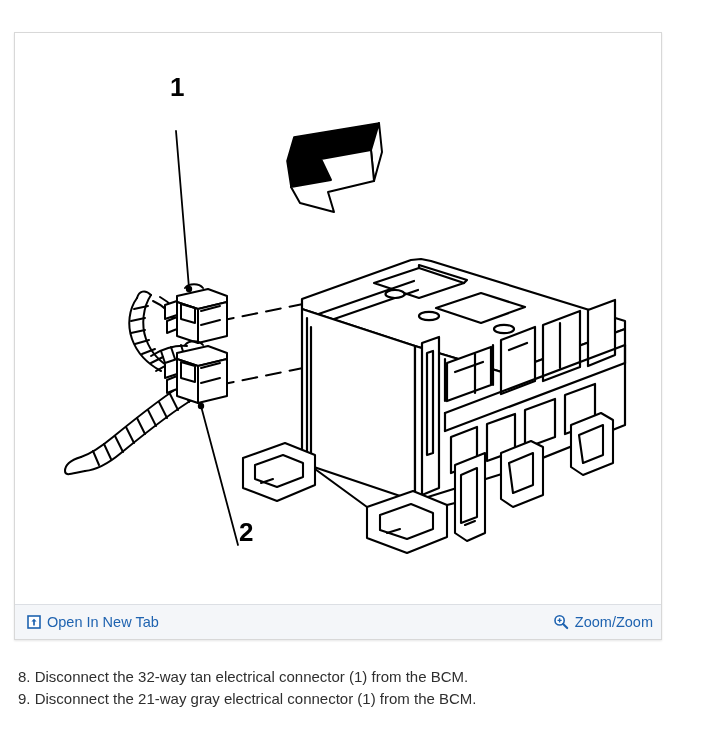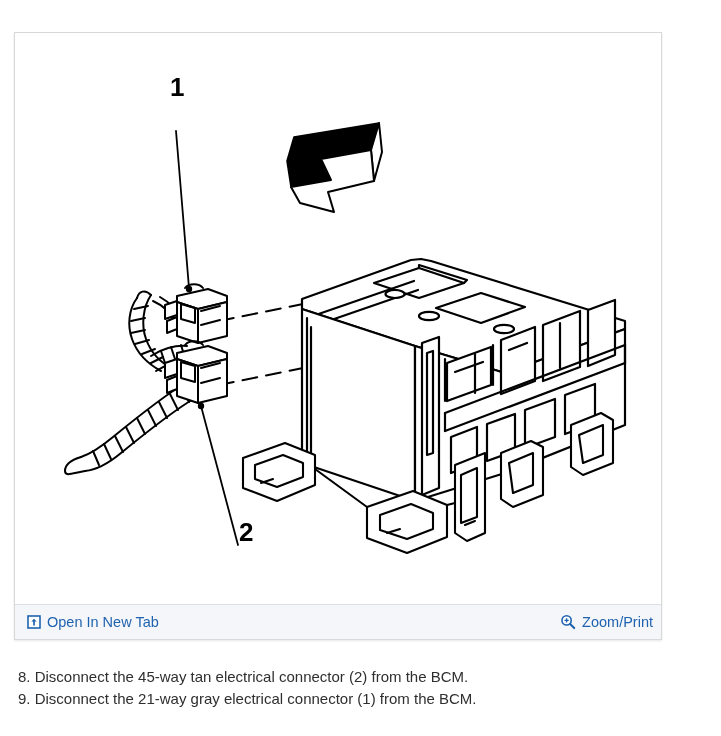--- a/index.html
+++ b/index.html
@@ -296,22 +296,22 @@
     </a>
 
     <a class="toolbar-action" href="#">
       <span class="toolbar-icon">
         <svg width="16" height="16" viewBox="0 0 16 16" xmlns="http://www.w3.org/2000/svg">
           <circle cx="6.6" cy="6.4" r="4.6" fill="#ffffff" stroke="#1f63b0" stroke-width="1.6"></circle>
           <path d="M 6.6 4.3 L 6.6 8.5 M 4.5 6.4 L 8.7 6.4" stroke="#1f63b0" stroke-width="1.4"></path>
           <path d="M 10.1 9.9 L 14.2 14.1" stroke="#1f63b0" stroke-width="2.1" stroke-linecap="round"></path>
         </svg>
       </span>
-      <span class="toolbar-label">Zoom/Print</span>
+      <span class="toolbar-label">Zoom/Zoom</span>
     </a>
 
   </div>
 </div>
 
 <div id="instructions">
-  <div class="instruction-line">8. Disconnect the 45-way tan electrical connector (2) from the BCM.</div>
+  <div class="instruction-line">8. Disconnect the 32-way tan electrical connector (1) from the BCM.</div>
   <div class="instruction-line">9. Disconnect the 21-way gray electrical connector (1) from the BCM.</div>
 </div>
 
 </body></html>

